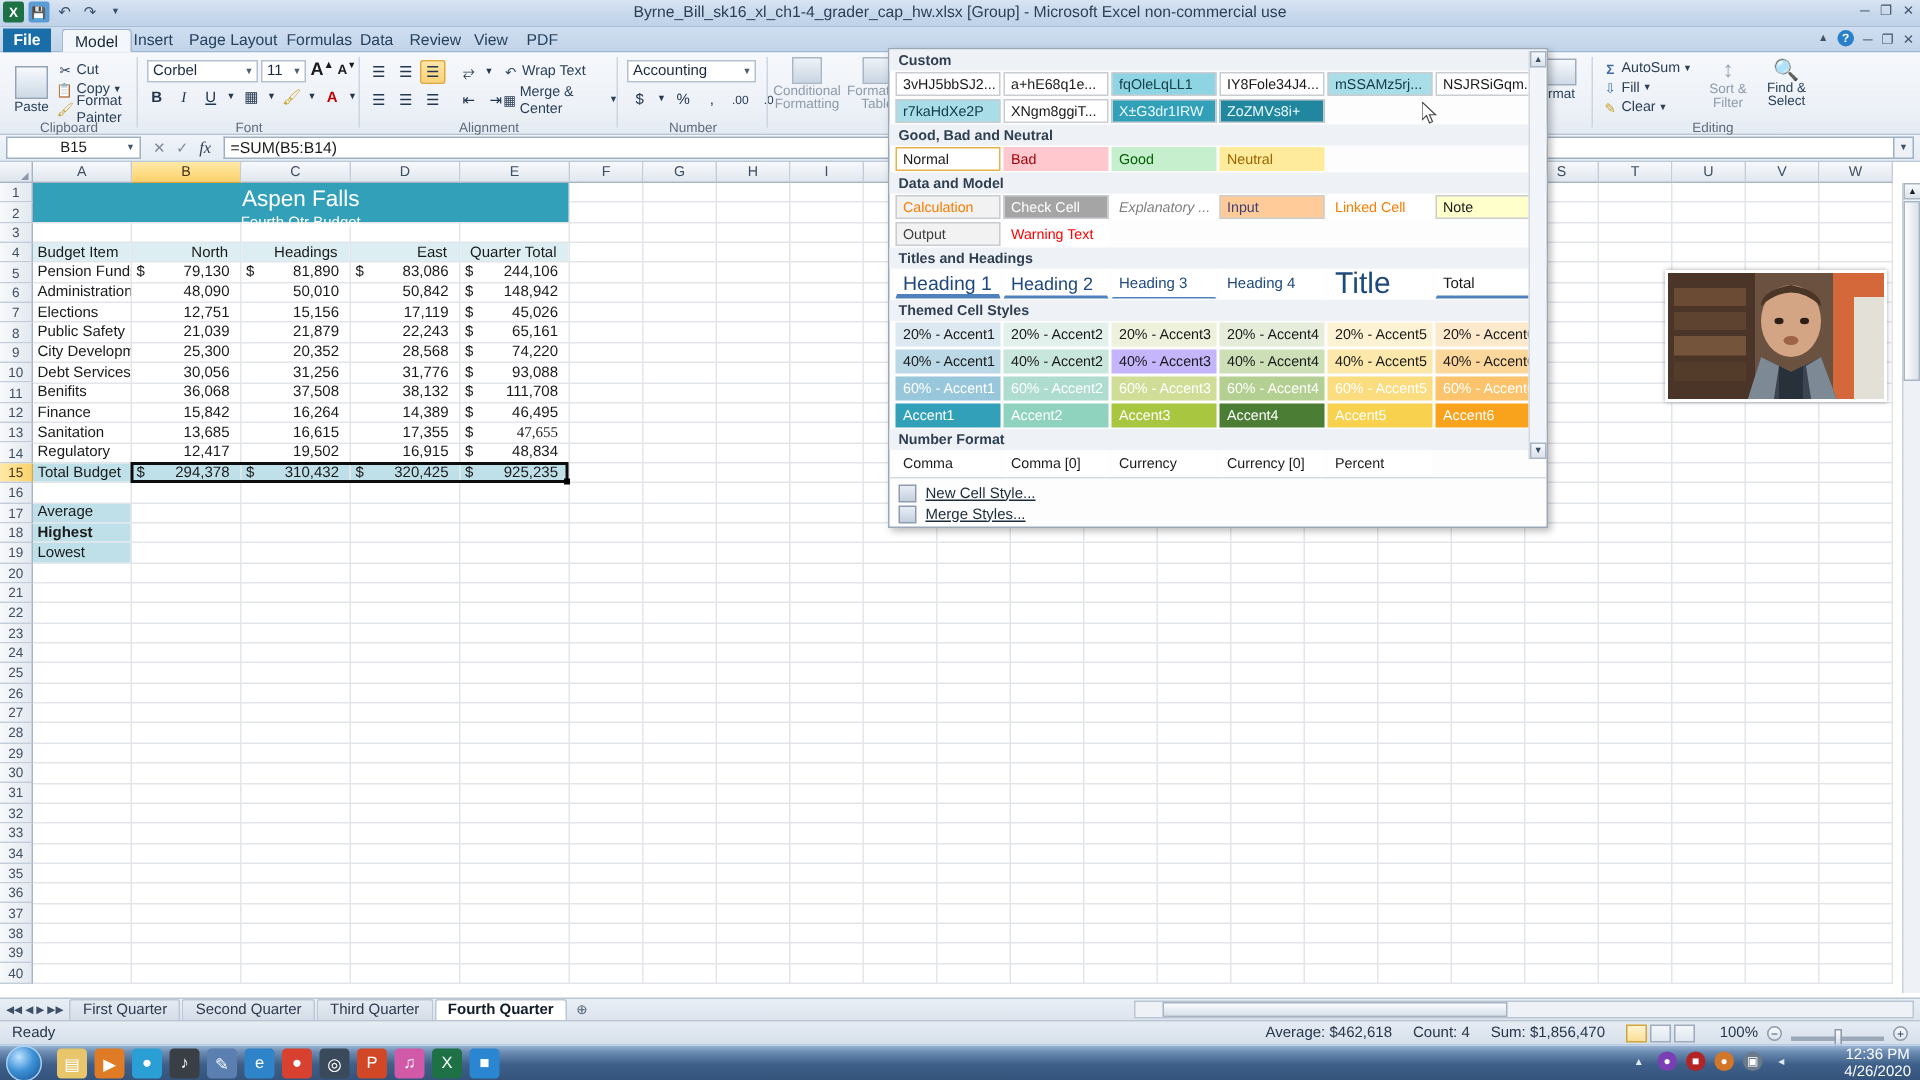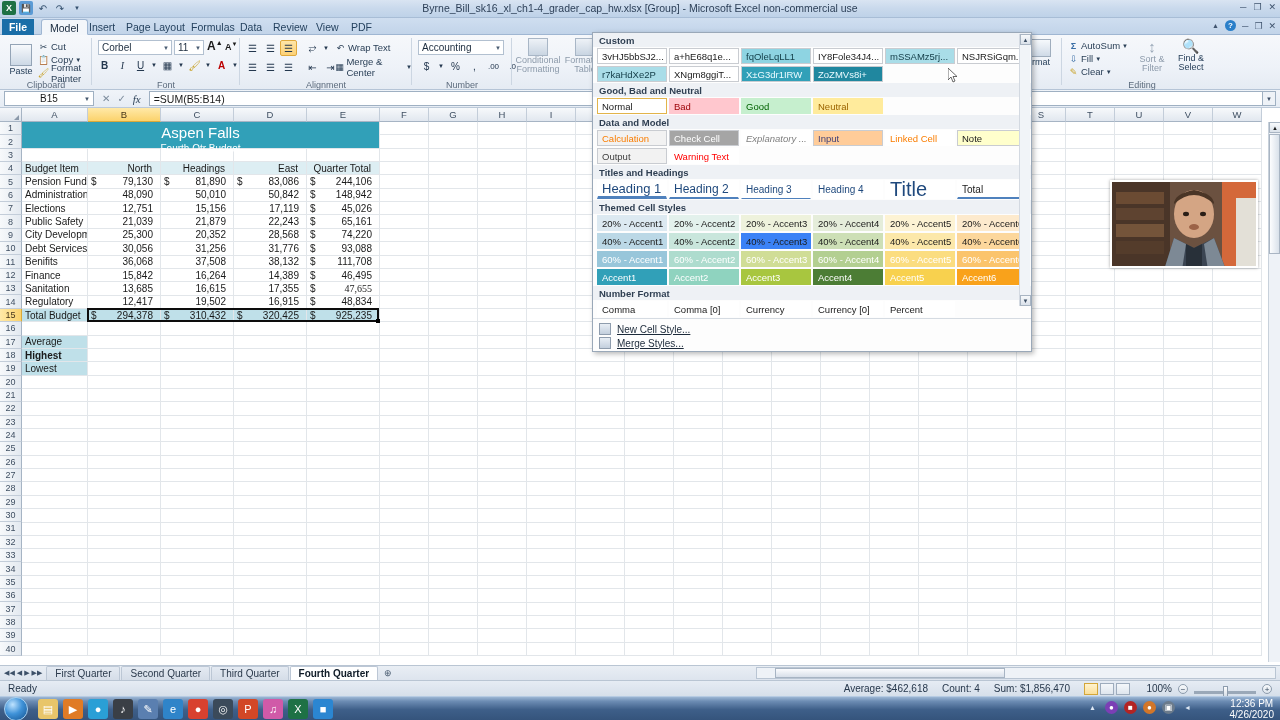--- a/index.html
+++ b/index.html
@@ -721,21 +721,21 @@
           <div class="sw" style="background: rgb(220, 233, 241); color: rgb(26, 26, 26);">20% - Accent1</div>
           <div class="sw" style="background: rgb(227, 241, 236); color: rgb(26, 26, 26);">20% - Accent2</div>
           <div class="sw" style="background: rgb(238, 242, 220); color: rgb(26, 26, 26);">20% - Accent3</div>
           <div class="sw" style="background: rgb(229, 237, 218); color: rgb(26, 26, 26);">20% - Accent4</div>
           <div class="sw" style="background: rgb(253, 243, 212); color: rgb(26, 26, 26);">20% - Accent5</div>
           <div class="sw" style="background: rgb(253, 234, 205); color: rgb(26, 26, 26);">20% - Accent6</div>
         </div>
         <div class="grow">
           <div class="sw" style="background: rgb(187, 216, 230); color: rgb(26, 26, 26);">40% - Accent1</div>
           <div class="sw" style="background: rgb(201, 230, 220); color: rgb(26, 26, 26);">40% - Accent2</div>
-          <div class="sw" style="background: #3b82f6; color: rgb(26, 26, 26);">40% - Accent3</div>
+          <div class="sw" style="background: #c4b5fd; color: rgb(26, 26, 26);">40% - Accent3</div>
           <div class="sw" style="background: rgb(205, 223, 182); color: rgb(26, 26, 26);">40% - Accent4</div>
           <div class="sw" style="background: rgb(252, 232, 170); color: rgb(26, 26, 26);">40% - Accent5</div>
           <div class="sw" style="background: rgb(252, 215, 156); color: rgb(26, 26, 26);">40% - Accent6</div>
         </div>
         <div class="grow">
           <div class="sw" style="background: rgb(152, 198, 218); color: rgb(255, 255, 255);">60% - Accent1</div>
           <div class="sw" style="background: rgb(174, 220, 206); color: rgb(255, 255, 255);">60% - Accent2</div>
           <div class="sw" style="background: rgb(208, 221, 150); color: rgb(255, 255, 255);">60% - Accent3</div>
           <div class="sw" style="background: rgb(179, 207, 145); color: rgb(255, 255, 255);">60% - Accent4</div>
           <div class="sw" style="background: rgb(251, 221, 128); color: rgb(255, 255, 255);">60% - Accent5</div>

